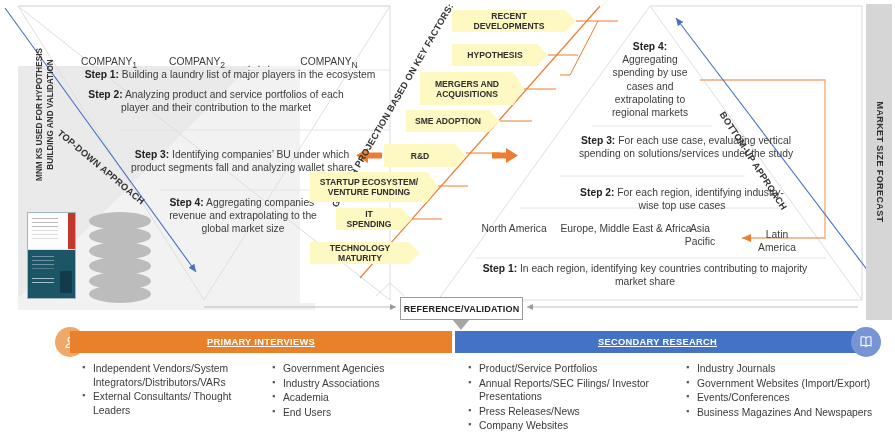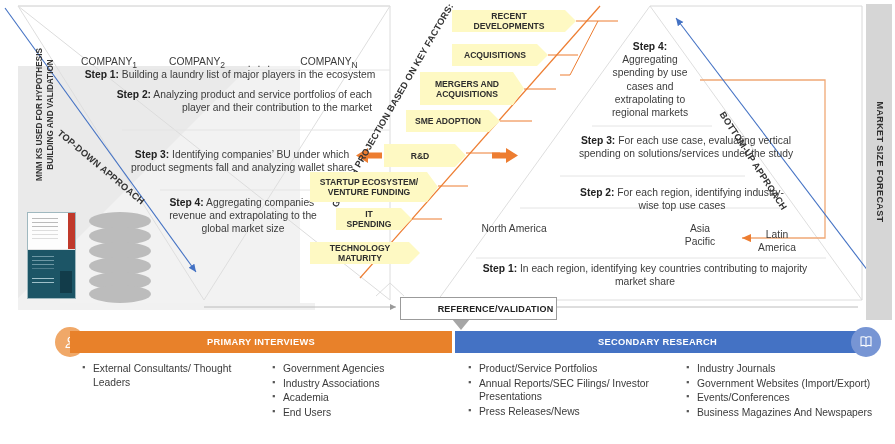--- a/index.html
+++ b/index.html
@@ -35,25 +35,25 @@
 
   
   .chev{position:absolute;background:#fef9c3;color:#2e2e2e;font-size:8.6px;font-weight:bold;
      display:flex;align-items:center;justify-content:center;text-align:center;line-height:10px;
      padding:0 16px 0 6px;box-sizing:border-box;
      clip-path:polygon(0 0,calc(100% - 11px) 0,100% 50%,calc(100% - 11px) 100%,0 100%);}
 
   
   #refbox{position:absolute;left:400px;top:297px;width:121px;height:21px;background:#fff;
      border:1px solid #9b9b9b;display:flex;align-items:center;justify-content:center;
-     font-size:9px;font-weight:bold;color:#222;letter-spacing:.2px;padding-left:34px;}
+     font-size:9px;font-weight:bold;color:#222;letter-spacing:.2px;}
 
   
   .barhdr{position:absolute;height:22px;display:flex;align-items:center;justify-content:center;
-     color:#fff;font-size:9.3px;font-weight:bold;letter-spacing:.3px;}
+     color:#fff;font-size:9.3px;font-weight:bold;letter-spacing:.3px;text-decoration:underline;}
   #bar-primary{left:70px;top:331px;width:382px;background:#e8812a;}
   #bar-secondary{left:455px;top:331px;width:405px;background:#4472c4;}
 
   .badge{position:absolute;width:30px;height:30px;border-radius:50%;top:327px;
      display:flex;align-items:center;justify-content:center;}
   #badge-primary{left:55px;background:#f0a868;}
   #badge-secondary{left:851px;background:#7795d4;}
 
   
   .blist{position:absolute;font-size:10.3px;line-height:13.6px;color:#3b3b3b;}
@@ -183,34 +183,34 @@
     <span>COMPANY</span><sub>1</sub>
   </div>
   <div class="step" style="left:158px;top:55px;width:78px;">
     <span>COMPANY</span><sub>2</sub>
   </div>
   <div class="step" style="left:238px;top:57px;width:44px;letter-spacing:2px;">. . .</div>
   <div class="step" style="left:288px;top:55px;width:82px;">
     <span>COMPANY</span><sub>N</sub>
   </div>
 
-  <div class="step" style="left:92px;top:88px;width:280px;text-align:right;">
+  <div class="step" style="left:76px;top:88px;width:280px;">
     <b>Step 2:</b><span> Analyzing product and service portfolios of each player and their contribution to the market</span>
   </div>
 
   <div class="step" style="left:118px;top:136px;width:248px;margin-top:12px;">
     <b>Step 3:</b><span> Identifying companies’ BU under which product segments fall and analyzing wallet share</span>
   </div>
 
   <div class="step" style="left:158px;top:196px;width:170px;">
     <b>Step 4:</b><span> Aggregating companies’ revenue and extrapolating to the global market size</span>
   </div>
 
   <div class="chev" style="left:452px;top:10px;width:124px;height:22px;">RECENT DEVELOPMENTS</div>
-  <div class="chev" style="left:452px;top:44px;width:96px;height:22px;">ACQUISITIONS</div>
+  <div class="chev" style="left:452px;top:44px;width:96px;height:22px;">HYPOTHESIS</div>
   <div class="chev" style="left:420px;top:72px;width:104px;height:33px;">MERGERS AND ACQUISITIONS</div>
   <div class="chev" style="left:406px;top:110px;width:94px;height:22px;">SME ADOPTION</div>
   <div class="chev" style="left:384px;top:144px;width:82px;height:23px;">R&amp;D</div>
   <div class="chev" style="left:310px;top:172px;width:128px;height:30px;">STARTUP ECOSYSTEM/ VENTURE FUNDING</div>
   <div class="chev" style="left:336px;top:208px;width:76px;height:22px;">IT SPENDING</div>
   <div class="chev" style="left:310px;top:242px;width:110px;height:22px;">TECHNOLOGY MATURITY</div>
 
   <div class="step" style="left:606px;top:40px;width:88px;">
     <b>Step 4:</b><br>
     <span>Aggregating spending by use cases and extrapolating to regional markets</span>
@@ -218,20 +218,21 @@
 
   <div class="step" style="left:564px;top:134px;width:244px;">
     <b>Step 3:</b><span> For each use case, evaluating vertical spending on solutions/services under the study</span>
   </div>
 
   <div class="step" style="left:572px;top:186px;width:220px;">
     <b>Step 2:</b><span> For each region, identifying industry-wise top use cases</span>
   </div>
 
   <div class="step" style="left:478px;top:222px;width:72px;">North America</div>
+  <div class="step" style="left:558px;top:222px;width:136px;">Europe, Middle East &amp; Africa</div>
   <div class="step" style="left:674px;top:222px;width:52px;">Asia Pacific</div>
   <div class="step" style="left:748px;top:228px;width:58px;">Latin America</div>
 
   <div class="step" style="left:480px;top:262px;width:330px;">
     <b>Step 1:</b><span> In each region, identifying key countries contributing to majority market share</span>
   </div>
 
   <div id="msf-bar"></div>
   <div id="msf-text">
     <span>MARKET SIZE FORECAST</span>
@@ -250,32 +251,34 @@
 
   <div class="barhdr" id="bar-secondary">SECONDARY RESEARCH</div>
   <div class="badge" id="badge-secondary">
     <svg width="16" height="16" viewBox="0 0 24 24" fill="none" stroke="#fff" stroke-width="1.6">
       <path d="M12 5.5C10 3.8 7.2 3.8 4.5 4.6v13c2.7-.8 5.5-.8 7.5.9 2-1.7 4.8-1.7 7.5-.9v-13C16.8 3.8 14 3.8 12 5.5z"></path>
       <path d="M12 5.5v12.9"></path>
     </svg>
   </div>
 
   <div class="blist" style="left:82px;top:362px;width:182px;">
+    <div>Independent Vendors/System Integrators/Distributors/VARs</div>
     <div>External Consultants/ Thought Leaders</div>
   </div>
   <div class="blist" style="left:272px;top:362px;width:166px;">
     <div>Government Agencies</div>
     <div>Industry Associations</div>
     <div>Academia</div>
     <div>End Users</div>
   </div>
   <div class="blist" style="left:468px;top:362px;width:192px;">
     <div>Product/Service Portfolios</div>
     <div>Annual Reports/SEC Filings/ Investor Presentations</div>
     <div>Press Releases/News</div>
+    <div>Company Websites</div>
   </div>
   <div class="blist" style="left:686px;top:362px;width:210px;">
     <div>Industry Journals</div>
     <div>Government Websites (Import/Export)</div>
     <div>Events/Conferences</div>
     <div>Business Magazines And Newspapers</div>
   </div>
 
 </div>
 

